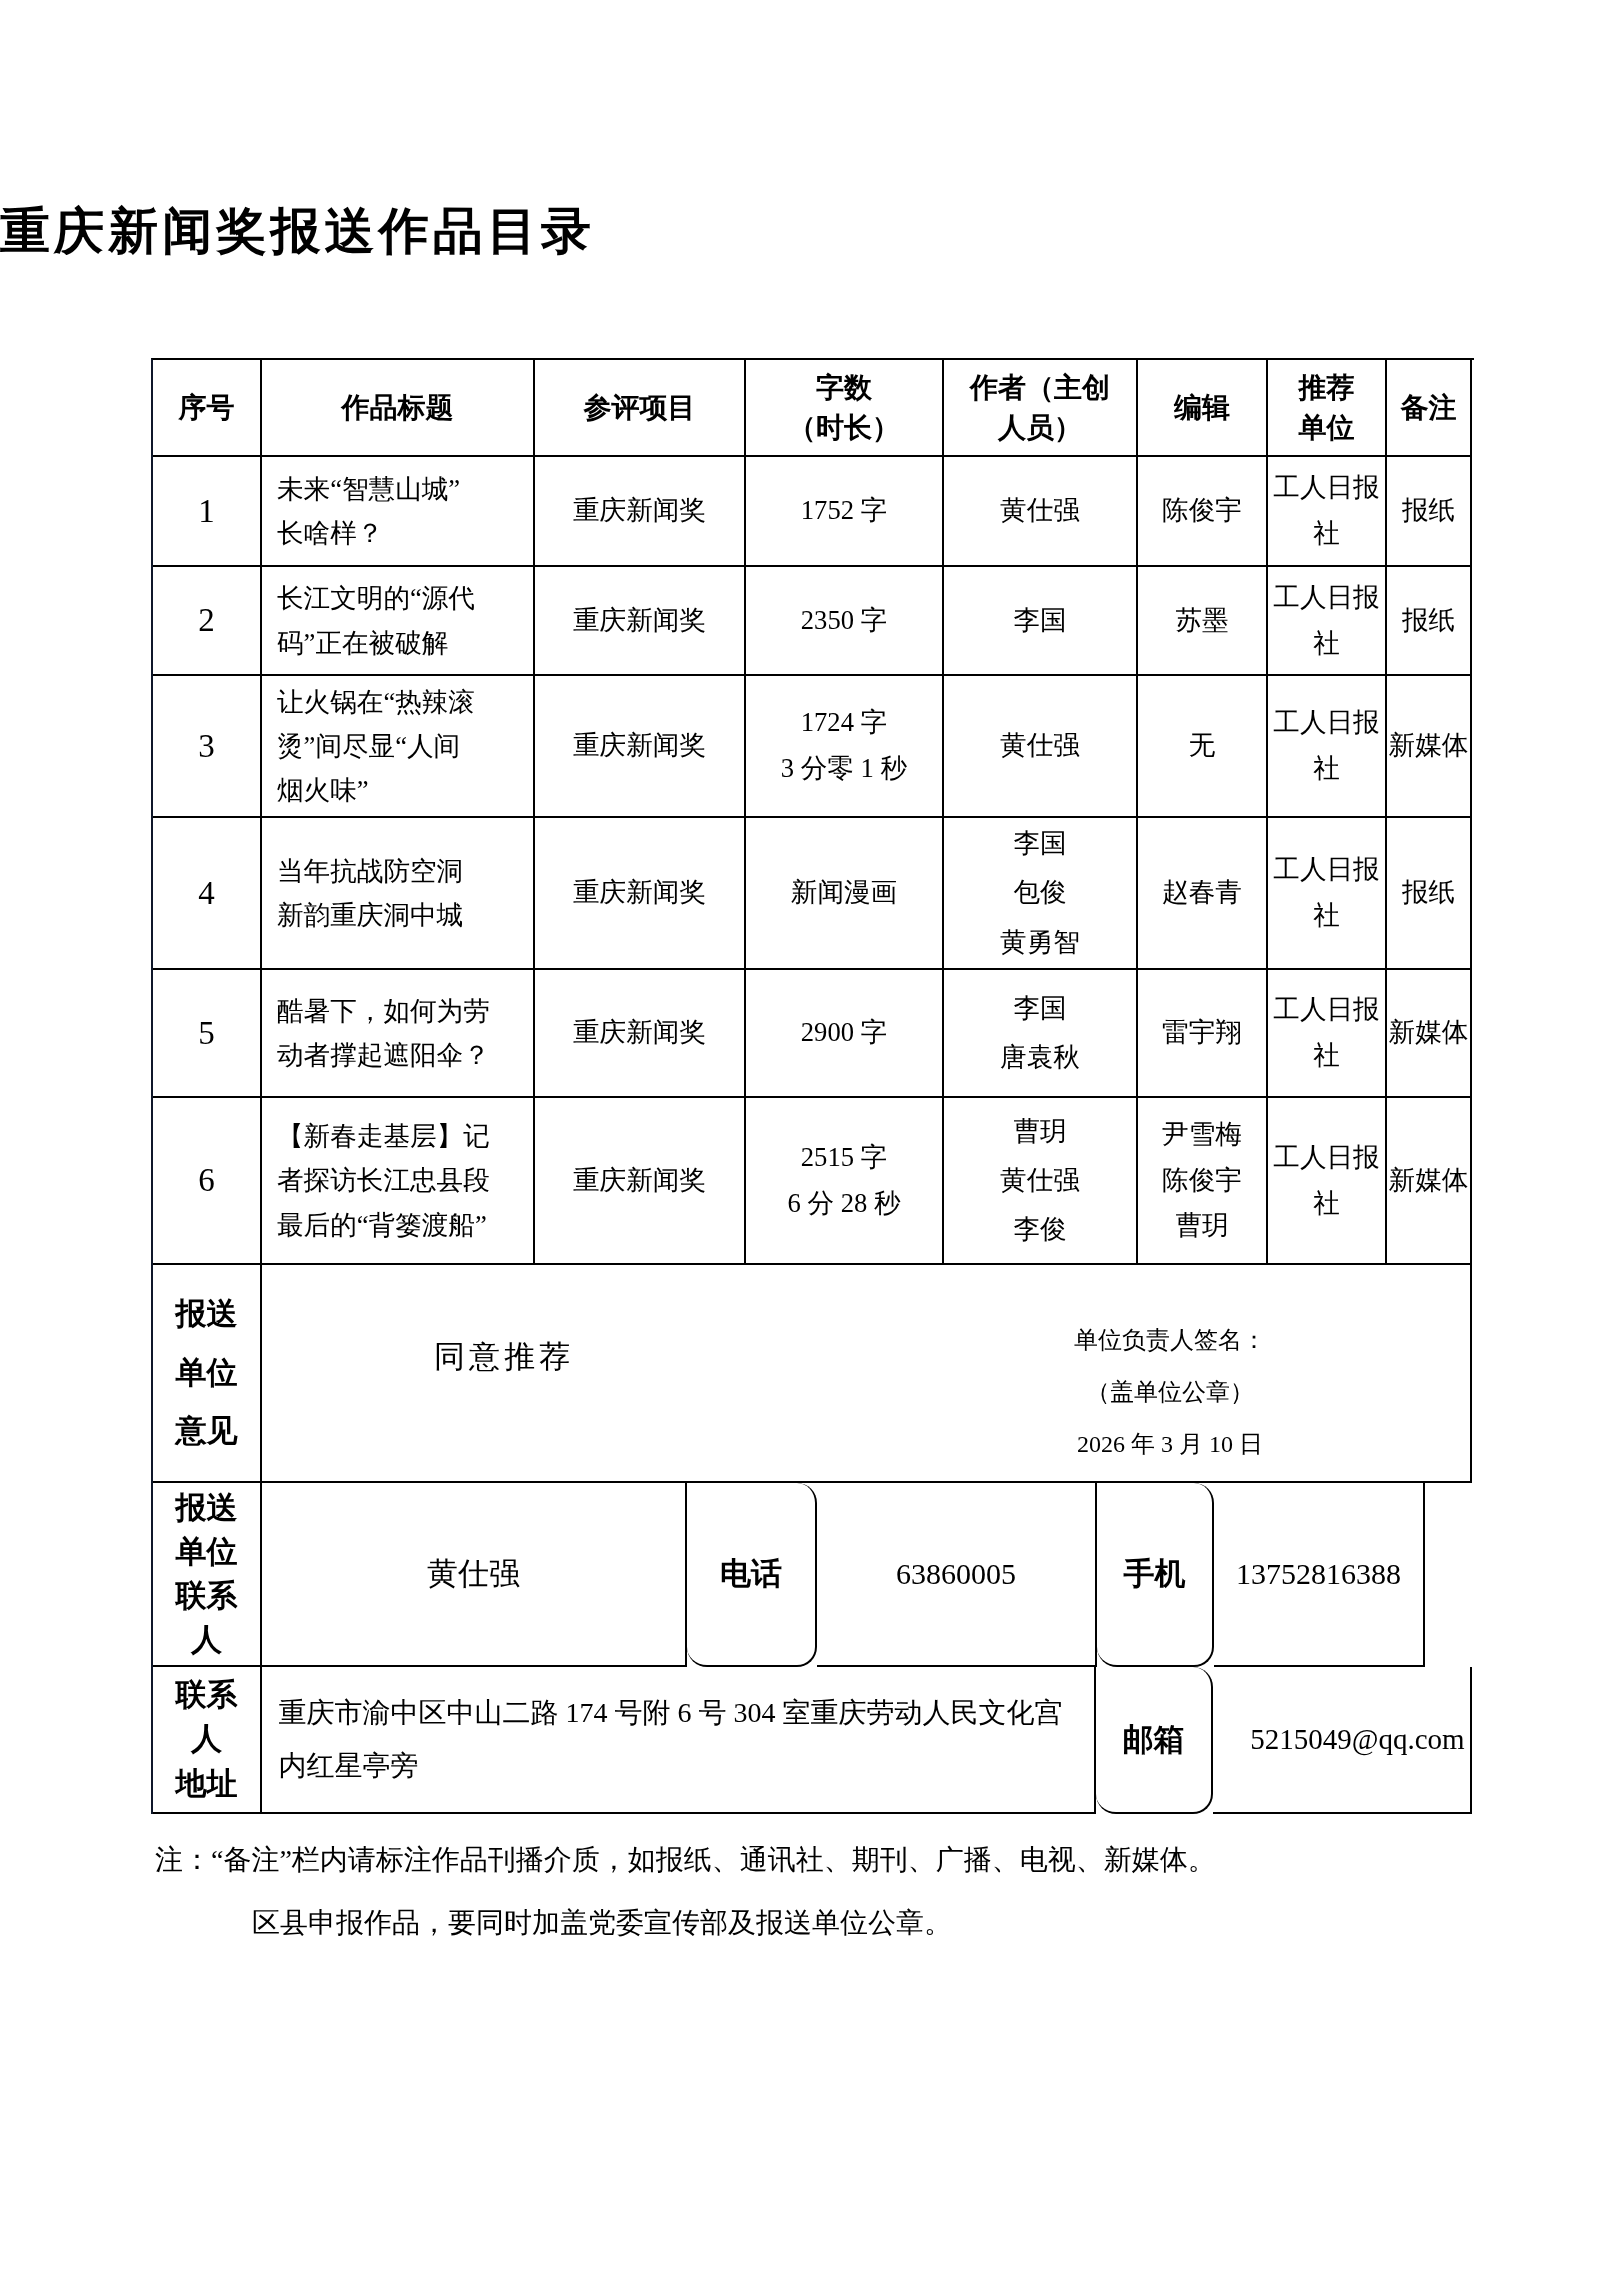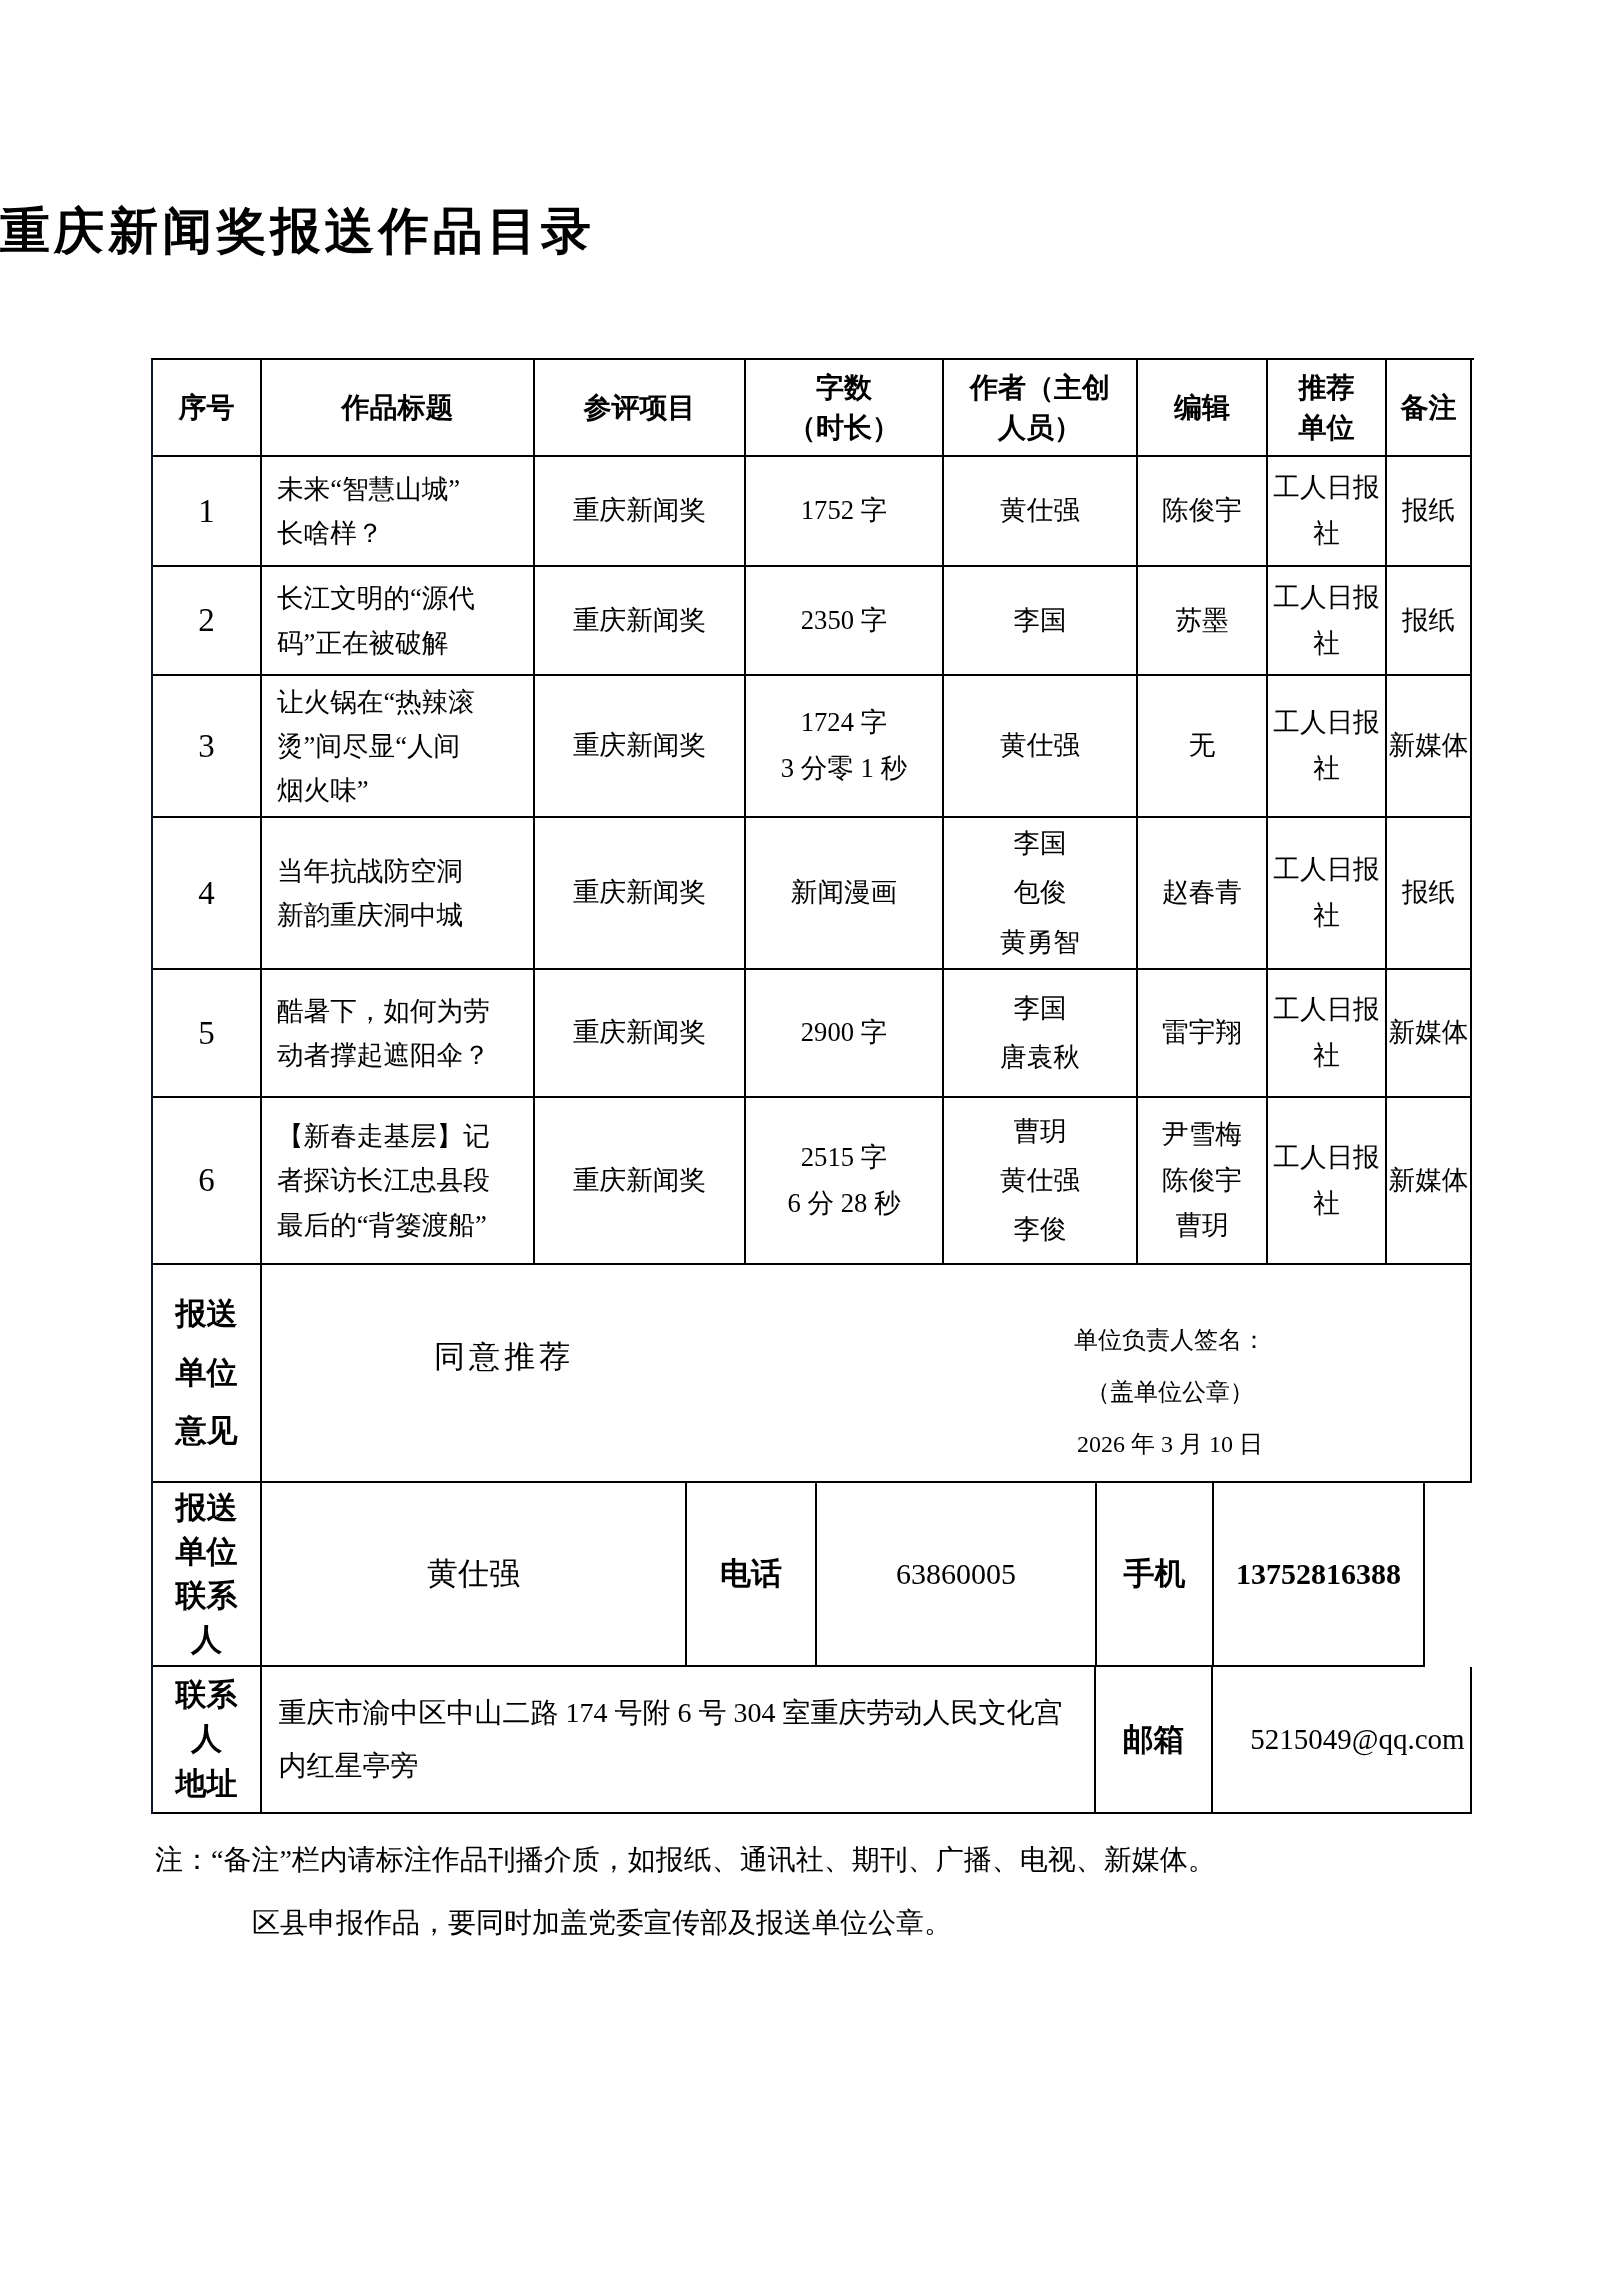--- a/index.html
+++ b/index.html
@@ -38,25 +38,25 @@
   .auth-cell{line-height:1.85;}
   .label-cell{font-size:31px;line-height:1.42;}
   .label-tall{line-height:1.9;}
   
   .c-op{width:1210px;position:relative;}
   .agree{position:absolute;left:172px;top:65px;font-size:31px;letter-spacing:4.1px;}
   .sign-block{position:absolute;left:812px;top:49px;font-size:24px;line-height:52px;text-align:center;white-space:pre-line;}
   
   .c-name{width:425px;font-size:31px;}
   .c-phl{width:130px}.c-ph{width:280px;font-size:30px;}
-  .c-mbl{width:117px}.c-mb{width:211px;font-size:30px;font-weight:bold;}
+  .c-mbl{width:117px}.c-mb{width:211px;font-size:30px;}
   
   .c-addr{width:834px;justify-content:flex-start;text-align:left;padding:5.5px 13.6px 5.5px 16.4px;font-size:28px;line-height:1.88;}
   .c-eml{width:117px}.c-em{width:259px;font-size:29px;padding-left:32px;}
-  .label-sm{font-size:31px;}
+  .label-sm{font-size:31px;border-radius:20px;}
   
   .notes{position:absolute;left:155px;top:1828px;width:1317px;font-size:28px;}
   .notes p{margin:0;line-height:63px;}
   .note-1{text-align:justify;}
   .note-2{padding-left:97px;}
 </style>
 </head>
 <body>
 
 <div class="page">

